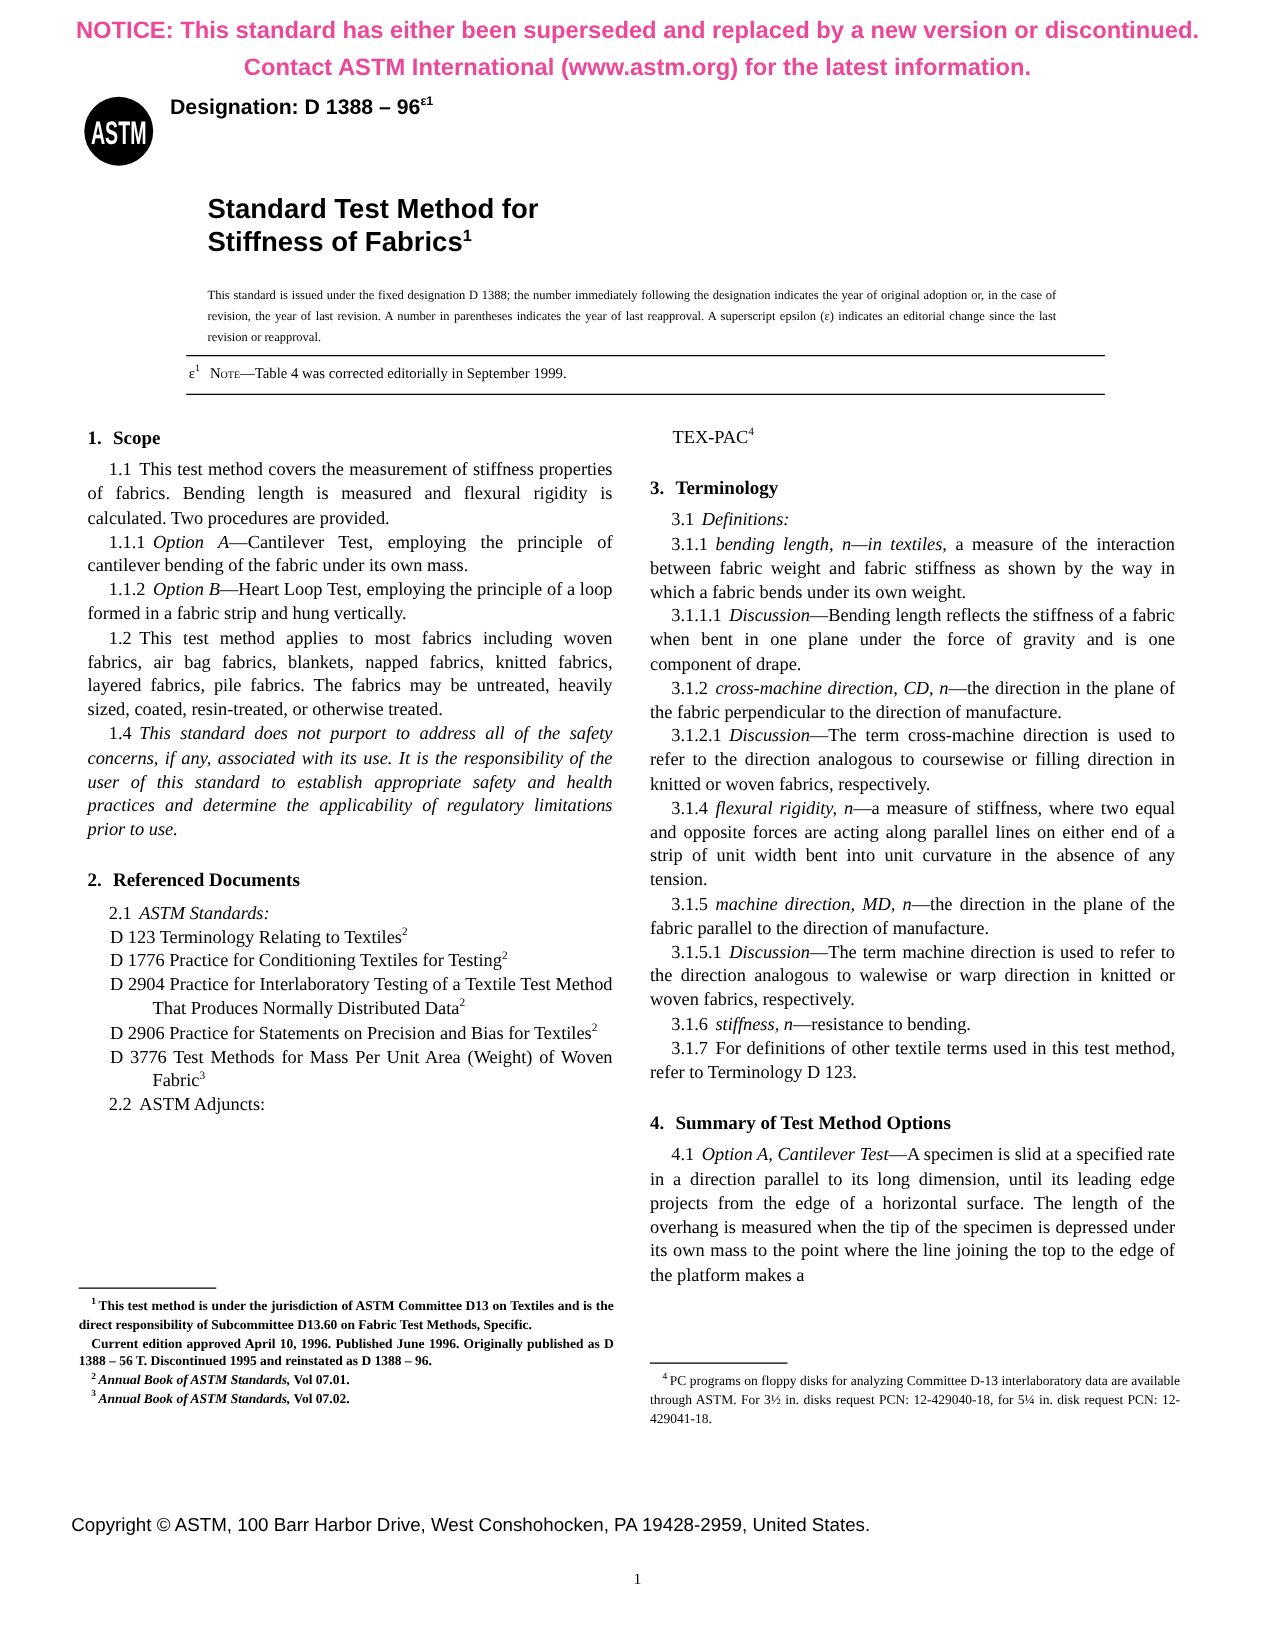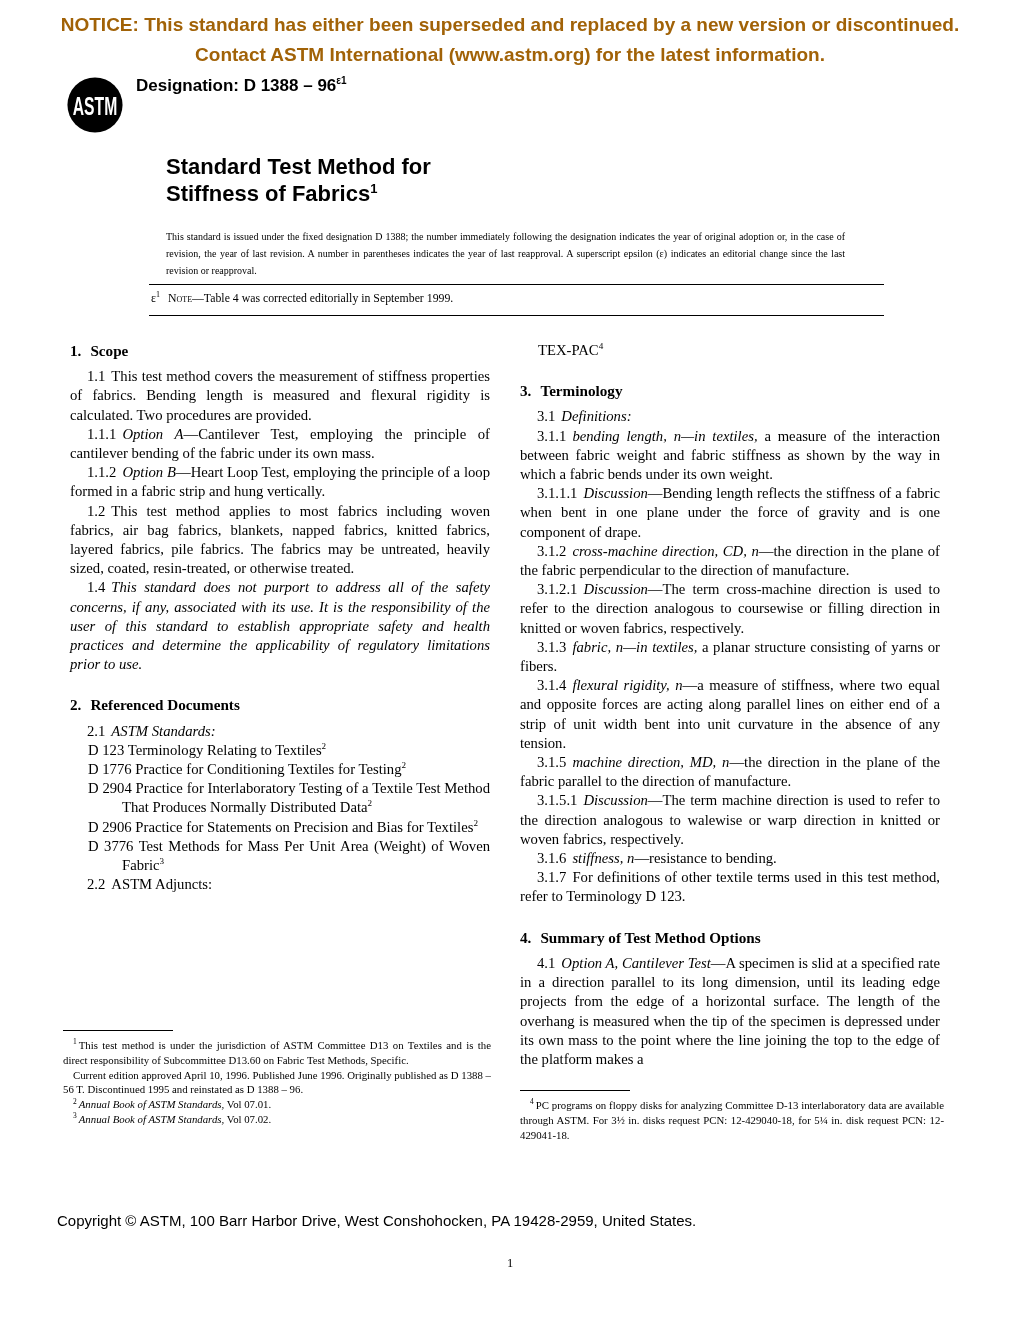--- a/index.html
+++ b/index.html
@@ -7,21 +7,21 @@
     width:1020px; height:1320px; background:#ffffff; position:relative;
     font-family:"Liberation Serif", serif; color:#000;
     -webkit-font-smoothing:antialiased;
   }
   sup { font-size:62%; vertical-align:super; line-height:0; }
 
   
   .notice {
     position:absolute; top:10px; left:0; width:100%; text-align:center;
     font-family:"Liberation Sans", sans-serif; font-weight:bold;
-    font-size:19px; line-height:30px; color:#a16207;
+    font-size:19px; line-height:30px; color:#ec4899;
   }
 
   
   .masthead { position:absolute; left:66px; top:76px; display:flex; }
   .logo { width:58px; height:58px; flex:0 0 auto; }
   .designation {
     margin-left:12px; font-family:"Liberation Sans", sans-serif;
     font-weight:bold; font-size:17px;
   }
   .designation sup { font-size:10px; }
@@ -69,21 +69,21 @@
 
   .reflist { margin-left:18px; }
   .ref { padding-left:34px; text-indent:-34px;font-family:Liberation Serif, serif; }
 
   .adjunct-line { margin-left:18px; margin-bottom:12px; }
 
   
   .fnblock {
     position:absolute; font-size:10.8px; line-height:14.8px; text-align:justify;
   }
-  .fnblock-left  { left:63px;  top:1030px; width:428px; }
+  .fnblock-left  { left:63px;  top:1030px; width:428px;font-weight:bold; }
   .fnblock-right { left:520px; top:1090px; width:424px; }
   .fnrule { width:110px; border-top:1.2px solid #000; margin-bottom:7px; }
   .fn { margin:0; text-indent:10px; }
   .fn sup { font-size:7.5px; margin-right:2px; }
 
   .copyright {
     position:absolute; left:57px; top:1212px;
     font-family:"Liberation Sans", sans-serif; font-size:15px;
   }
   .pagenum {
@@ -166,21 +166,20 @@
   <p class="para"><span class="pnum">3.1</span><i>Definitions:</i><span></span></p>
 
   <p class="para"><span class="pnum">3.1.1</span><i>bending length, n—in textiles,</i><span> a measure of the interaction between fabric weight and fabric stiffness as shown by the way in which a fabric bends under its own weight.</span></p>
 
   <p class="para"><span class="pnum">3.1.1.1</span><i>Discussion</i><span>—Bending length reflects the stiffness of a fabric when bent in one plane under the force of gravity and is one component of drape.</span></p>
 
   <p class="para"><span class="pnum">3.1.2</span><i>cross-machine direction, CD, n</i><span>—the direction in the plane of the fabric perpendicular to the direction of manufacture.</span></p>
 
   <p class="para"><span class="pnum">3.1.2.1</span><i>Discussion</i><span>—The term cross-machine direction is used to refer to the direction analogous to coursewise or filling direction in knitted or woven fabrics, respectively.</span></p>
 
-  <p class="para"><span class="pnum">3.1.3</span><i>fabric, n—in textiles,</i><span> a planar structure consisting of yarns or fibers.</span></p>
 
   <p class="para"><span class="pnum">3.1.4</span><i>flexural rigidity, n</i><span>—a measure of stiffness, where two equal and opposite forces are acting along parallel lines on either end of a strip of unit width bent into unit curvature in the absence of any tension.</span></p>
 
   <p class="para"><span class="pnum">3.1.5</span><i>machine direction, MD, n</i><span>—the direction in the plane of the fabric parallel to the direction of manufacture.</span></p>
 
   <p class="para"><span class="pnum">3.1.5.1</span><i>Discussion</i><span>—The term machine direction is used to refer to the direction analogous to walewise or warp direction in knitted or woven fabrics, respectively.</span></p>
 
   <p class="para"><span class="pnum">3.1.6</span><i>stiffness, n</i><span>—resistance to bending.</span></p>
 
   <p class="para"><span class="pnum">3.1.7</span><i></i><span>For definitions of other textile terms used in this test method, refer to Terminology D 123.</span></p>

